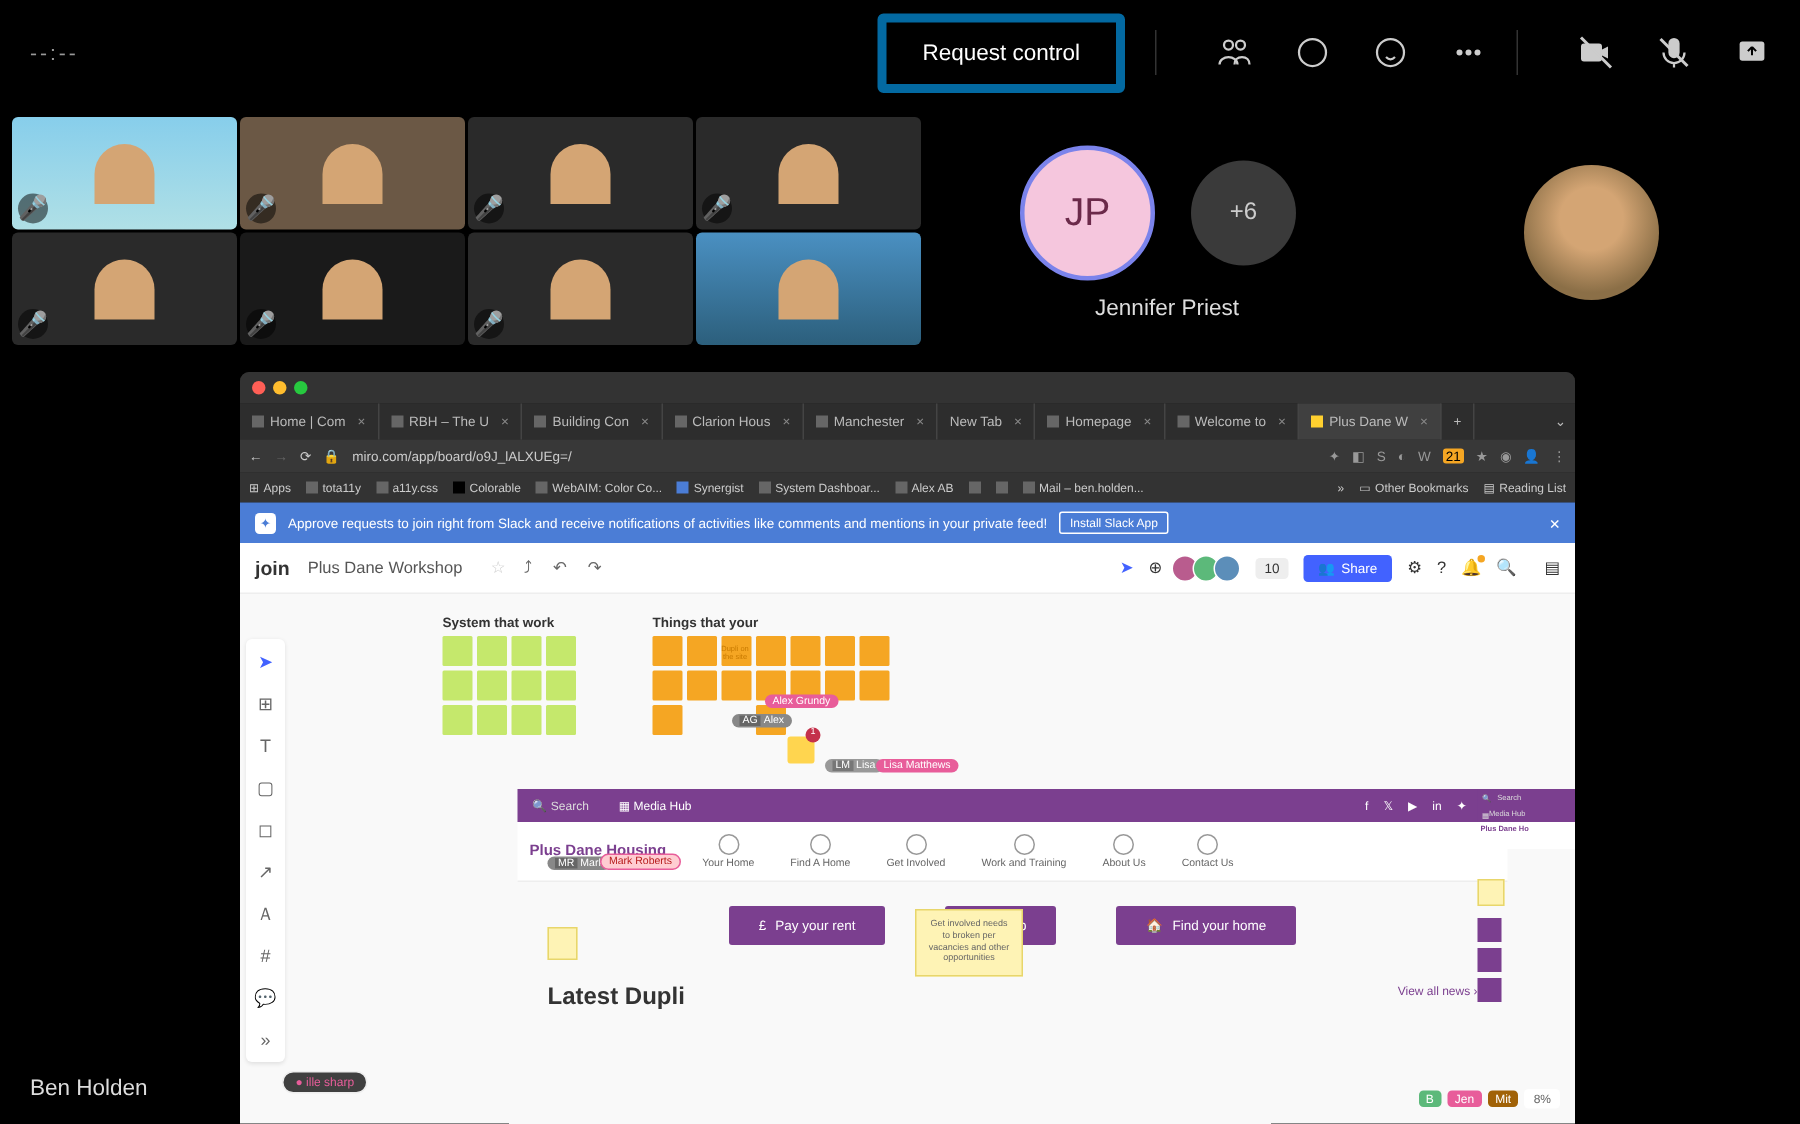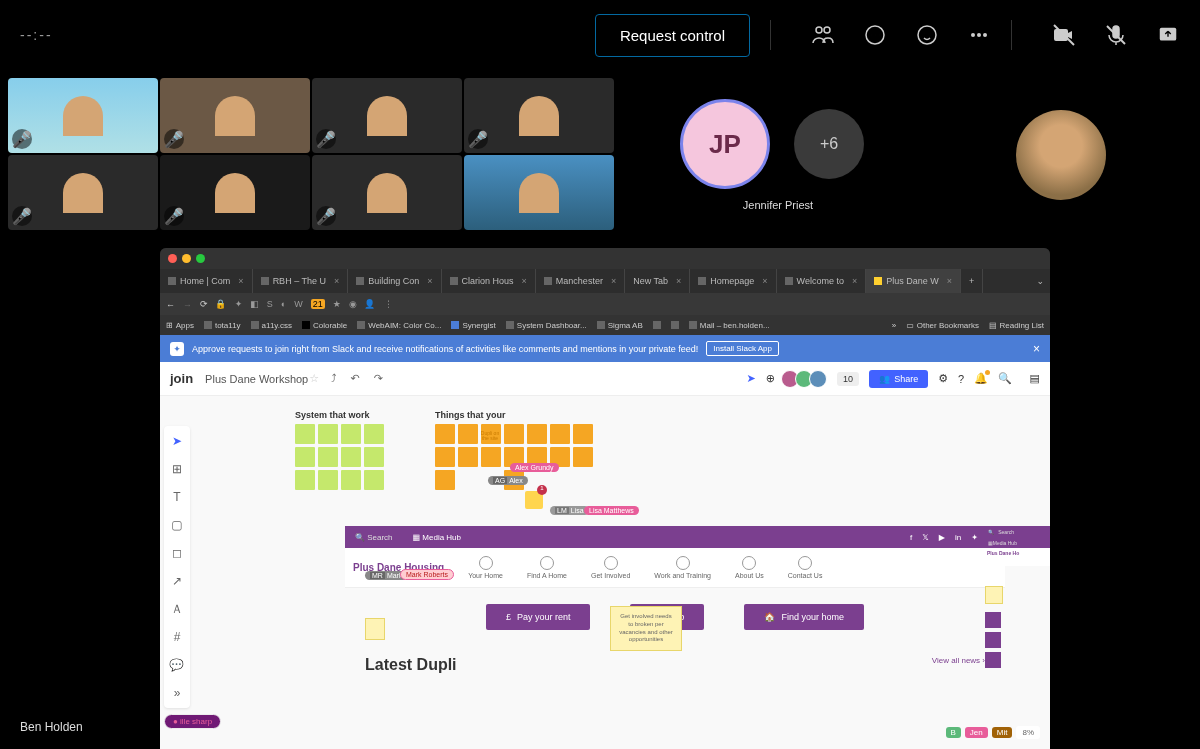--- a/index.html
+++ b/index.html
@@ -2,41 +2,41 @@
 <html><head>
 <meta charset="utf-8">
 <style>
 * { margin: 0; padding: 0; box-sizing: border-box; font-family: -apple-system, BlinkMacSystemFont, "Segoe UI", sans-serif; }
 body { background: #000; width: 1200px; height: 749px; overflow: hidden; color: #fff; }
 
 
 .top-bar { height: 70px; display: flex; align-items: center; padding: 0 20px; gap: 20px; }
 .timer { color: #999; font-size: 14px; letter-spacing: 2px; }
 .spacer { flex: 1; }
-.request-btn { background: transparent; border: 1px solid #0369a1; color: #fff; padding: 12px 24px; font-size: 15px; border-radius: 4px; cursor: pointer; }
+.request-btn { background: transparent; border: 6px solid #0369a1; color: #fff; padding: 12px 24px; font-size: 15px; border-radius: 4px; cursor: pointer; }
 .toolbar-icons { display: flex; gap: 28px; align-items: center; margin-left: 20px; }
 .tb-icon { width: 24px; height: 24px; display: flex; align-items: center; justify-content: center; cursor: pointer; }
 .divider { width: 1px; height: 30px; background: #333; }
 .leave-btn { background: #c4314b; color: #fff; border: none; padding: 14px 26px; border-radius: 4px; font-size: 15px; display: flex; align-items: center; gap: 10px; cursor: pointer; }
 
 
 .participants { display: flex; height: 170px; }
 .video-grid { display: grid; grid-template-columns: repeat(4, 150px); grid-template-rows: repeat(2, 75px); gap: 2px; padding: 8px; }
 .video-tile { background: #2a2a2a; border-radius: 4px; position: relative; overflow: hidden; display: flex; align-items: center; justify-content: center; }
 .video-tile.sky { background: linear-gradient(#87ceeb, #b0e0e6); }
 .video-tile.room { background: #6b5845; }
 .video-tile.dark { background: #1a1a1a; }
 .video-tile.ocean { background: linear-gradient(180deg, #4a90c2, #2c5f7c); }
 .person-silhouette { width: 40px; height: 40px; background: #d4a574; border-radius: 50% 50% 0 0; position: relative; }
 .mute-badge { position: absolute; bottom: 4px; left: 4px; width: 20px; height: 20px; background: rgba(0,0,0,0.5); border-radius: 50%; display: flex; align-items: center; justify-content: center; }
 .avatar-panel { width: 300px; display: flex; flex-direction: column; align-items: center; justify-content: center; gap: 10px; }
 .avatar-row { display: flex; align-items: center; gap: 24px; }
-.avatar-circle { width: 90px; height: 90px; border-radius: 50%; background: #f5c6dd; border: 3px solid #7b83eb; display: flex; align-items: center; justify-content: center; color: #6b2a4a; font-size: 26px; font-weight: 700; }
+.avatar-circle { width: 90px; height: 90px; border-radius: 50%; background: #f5c6dd; border: 3px solid #7b83eb; display: flex; align-items: center; justify-content: center; color: #6b2a4a; font-size: 26px; font-weight: 400; }
 .more-circle { width: 70px; height: 70px; border-radius: 50%; background: #3a3a3a; display: flex; align-items: center; justify-content: center; color: #ccc; font-size: 16px; }
-.avatar-name { color: #ddd; font-size: 11px; margin-left: 12px; }
+.avatar-name { color: #ddd; font-size: 15px; margin-left: 12px; }
 .right-avatar { flex: 1; display: flex; align-items: center; justify-content: center; }
 .photo-avatar { width: 90px; height: 90px; border-radius: 50%; background: radial-gradient(circle at 50% 40%, #d4a574 30%, #8b6f47 70%); }
 
 
 .shared-screen { position: absolute; left: 160px; top: 248px; width: 890px; height: 501px; background: #202020; border-radius: 6px 6px 0 0; overflow: hidden; }
 .mac-dots { display: flex; gap: 5px; padding: 6px 8px; background: #333; }
 .dot { width: 9px; height: 9px; border-radius: 50%; }
 .dot.r { background: #ff5f56; } .dot.y { background: #ffbd2e; } .dot.g { background: #27c93f; }
 .browser-tabs { display: flex; background: #2d2d2d; height: 24px; font-size: 9px; color: #bbb; align-items: center; }
 .btab { padding: 0 8px; display: flex; align-items: center; gap: 4px; border-right: 1px solid #444; height: 100%; cursor: pointer; white-space: nowrap; }
@@ -50,21 +50,21 @@
 .bm { display: flex; align-items: center; gap: 3px; cursor: pointer; }
 .bm-ico { width: 8px; height: 8px; background: #666; }
 
 .slack-banner { background: #4b7dd6; color: #fff; font-size: 9px; padding: 6px 10px; display: flex; align-items: center; gap: 8px; }
 .slack-icon { width: 14px; height: 14px; background: #fff; border-radius: 3px; display: inline-flex; align-items: center; justify-content: center; color: #4b7dd6; font-size: 9px; }
 .slack-btn { border: 1px solid #fff; padding: 2px 6px; border-radius: 2px; font-size: 8px; cursor: pointer; }
 .slack-close { margin-left: auto; cursor: pointer; font-size: 12px; }
 
 .miro-header { display: flex; align-items: center; background: #fff; height: 34px; padding: 0 10px; gap: 12px; font-size: 11px; color: #333; border-bottom: 1px solid #eee; }
 .miro-logo { font-weight: bold; font-size: 13px; }
-.miro-title { color: #555; display: flex; align-items: center; gap: 1px; }
+.miro-title { color: #555; display: flex; align-items: center; gap: 19px; }
 .star { color: #ccc; }
 .miro-icons { display: flex; gap: 14px; color: #666; }
 .miro-right { margin-left: auto; display: flex; gap: 10px; align-items: center; }
 .user-chips { display: flex; }
 .user-chip { width: 18px; height: 18px; border-radius: 50%; margin-left: -4px; border: 1px solid #fff; font-size: 7px; display: flex; align-items: center; justify-content: center; color: #fff; }
 .count-chip { background: #eee; border-radius: 3px; padding: 2px 6px; font-size: 9px; color: #333; }
 .share-btn { background: #4262ff; color: #fff; padding: 4px 10px; border-radius: 3px; font-size: 9px; display: flex; align-items: center; gap: 4px; cursor: pointer; }
 
 .miro-canvas { background: #f9f9f9; height: calc(100% - 126px); position: relative; color: #333; overflow: hidden; }
 .left-tools { position: absolute; left: 4px; top: 30px; display: flex; flex-direction: column; gap: 14px; background: #fff; padding: 8px 6px; border-radius: 4px; box-shadow: 0 1px 3px rgba(0,0,0,0.1); }
@@ -91,22 +91,22 @@
 .yellow-note { position: absolute; background: #fef3b5; border: 1px solid #e8d66b; font-size: 6px; color: #666; padding: 6px; width: 72px; text-align: center; line-height: 1.3; }
 .news-h { font-size: 16px; color: #333; padding: 10px 20px 0; }
 .news-link { font-size: 8px; color: #7b3f8f; float: right; margin-top: -18px; margin-right: 20px; }
 
 .mini-site { position: absolute; right: -5px; top: 130px; width: 70px; font-size: 5px; }
 .mini-purple { background: #7b3f8f; height: 12px; }
 .mini-white { background: #fff; height: 18px; padding: 2px; color: #7b3f8f; font-weight: bold; }
 .mini-icons { display: flex; flex-direction: column; gap: 4px; margin-top: 8px; }
 .mini-sq { width: 16px; height: 16px; background: #7b3f8f; }
 
-.presenter-name { position: absolute; left: 20px; bottom: 15px; color: #ddd; font-size: 12px; }
-.pill-tag { position: absolute; left: 164px; bottom: 20px; background: #701a75; border-radius: 10px; padding: 2px 8px; font-size: 8px; color: #e85d9a; border: 1px solid #eee; }
+.presenter-name { position: absolute; left: 20px; bottom: 15px; color: #ddd; font-size: 15px; }
+.pill-tag { position: absolute; left: 188px; bottom: 20px; background: #404040; border-radius: 10px; padding: 2px 8px; font-size: 8px; color: #e85d9a; border: 1px solid #eee; }
 .bottom-right-chips { position: absolute; right: 160px; bottom: 10px; display: flex; align-items: center; gap: 4px; font-size: 8px; }
 .br-chip { padding: 1px 5px; border-radius: 3px; color: #fff; }
 .pct { color: #666; background: #fff; padding: 2px 6px; border-radius: 3px; }
 
 svg { display: block; }
 </style>
 </head>
 <body>
 
 <div class="top-bar">
@@ -265,20 +265,21 @@
         <span class="x">×</span>
       </span>
     <span class="btab">+</span>
     <span style="margin-left:auto;padding:0 6px;cursor:pointer">⌄</span>
   </div>
   <div class="addr-bar">
     <span>←</span>
     <span style="color:#666">→</span>
     <span>⟳</span>
     <span>🔒</span>
+    <span class="addr-url">miro.com/app/board/o9J_lALXUEg=/</span>
     <div class="addr-icons">
       <span>✦</span>
       <span>◧</span>
       <span>S</span>
       <span>◐</span>
       <span>W</span>
       <span style="background:#f5a623;color:#000;padding:0 2px;border-radius:2px">21</span>
       <span>★</span>
       <span>◉</span>
       <span>👤</span>
@@ -306,21 +307,21 @@
     <span class="bm">
         <span class="bm-ico" style="background:#4b7dd6"></span>
         <span>Synergist</span>
       </span>
     <span class="bm">
         <span class="bm-ico"></span>
         <span>System Dashboar...</span>
       </span>
     <span class="bm">
         <span class="bm-ico"></span>
-        <span>Sigma AB</span>
+        <span>Alex AB</span>
       </span>
     <span class="bm">
         <span class="bm-ico"></span>
       </span>
     <span class="bm">
         <span class="bm-ico"></span>
       </span>
     <span class="bm">
         <span class="bm-ico"></span>
         <span>Mail – ben.holden...</span>

